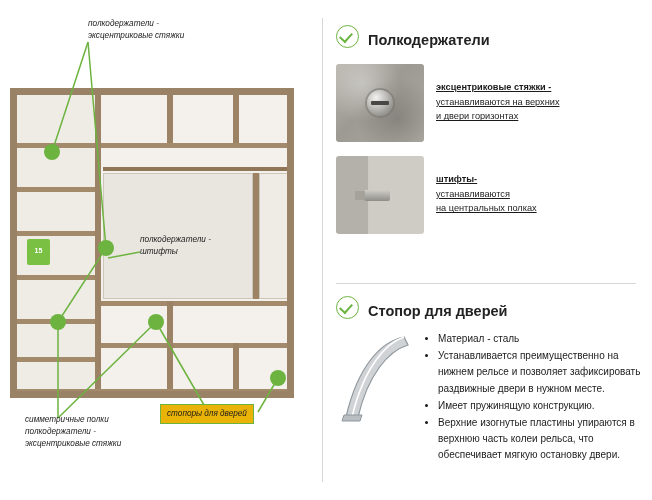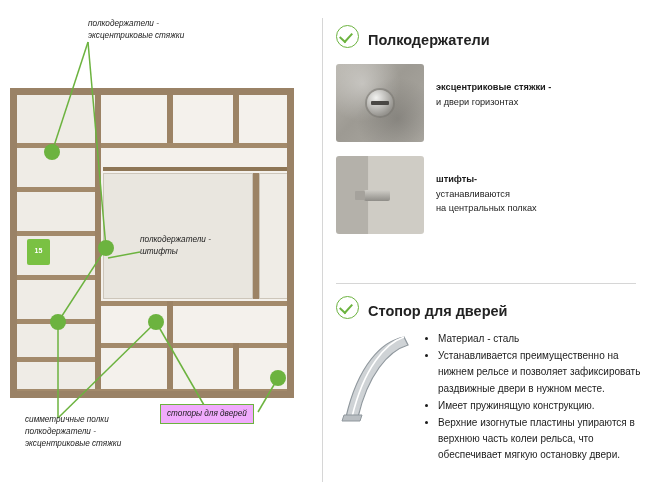--- a/index.html
+++ b/index.html
@@ -88,21 +88,21 @@
     line-height: 1.45;
   }
   .callout-box {
     position: absolute;
     border: 1.4px solid #6cb33f;
     padding: 3px 6px;
     font-size: 8.2px;
     font-style: italic;
     color: #1b1b1b;
     line-height: 1.45;
-    background: #f0abfc;
+    background: #eab308;
   }
 
   
   .sticker {
     position: absolute;
     width: 23px;
     height: 26px;
     background: #7ac143;
     border-radius: 2px;
     color: #fff;
@@ -238,20 +238,21 @@
     height: 9px;
     background: #a5a29c;
     border-radius: 1px;
   }
 
   .item-text {
     font-size: 9.2px;
     color: #1b1b1b;
     line-height: 1.6;
     padding-top: 16px;
+    text-decoration: underline;
   }
   .item-text b {
     font-weight: bold;
   }
 
   .bullets {
     margin: 0;
     padding-left: 14px;
     font-size: 10px;
     line-height: 1.62;
@@ -358,20 +359,21 @@
         <div class="check"></div>
         <div class="section-title">Полкодержатели</div>
       </div>
 
       <div class="item-row" style="margin-top:16px;">
         <div class="photo concrete">
           <div class="cam"></div>
         </div>
         <div class="item-text">
           <b>эксцентриковые стяжки -</b>
+          <div>устанавливаются на верхних</div>
           <div>и двери горизонтах</div>
         </div>
       </div>
 
       <div class="item-row" style="margin-top:14px;">
         <div class="photo pin-shot">
           <div class="pin"></div>
         </div>
         <div class="item-text">
           <b>штифты-</b>

